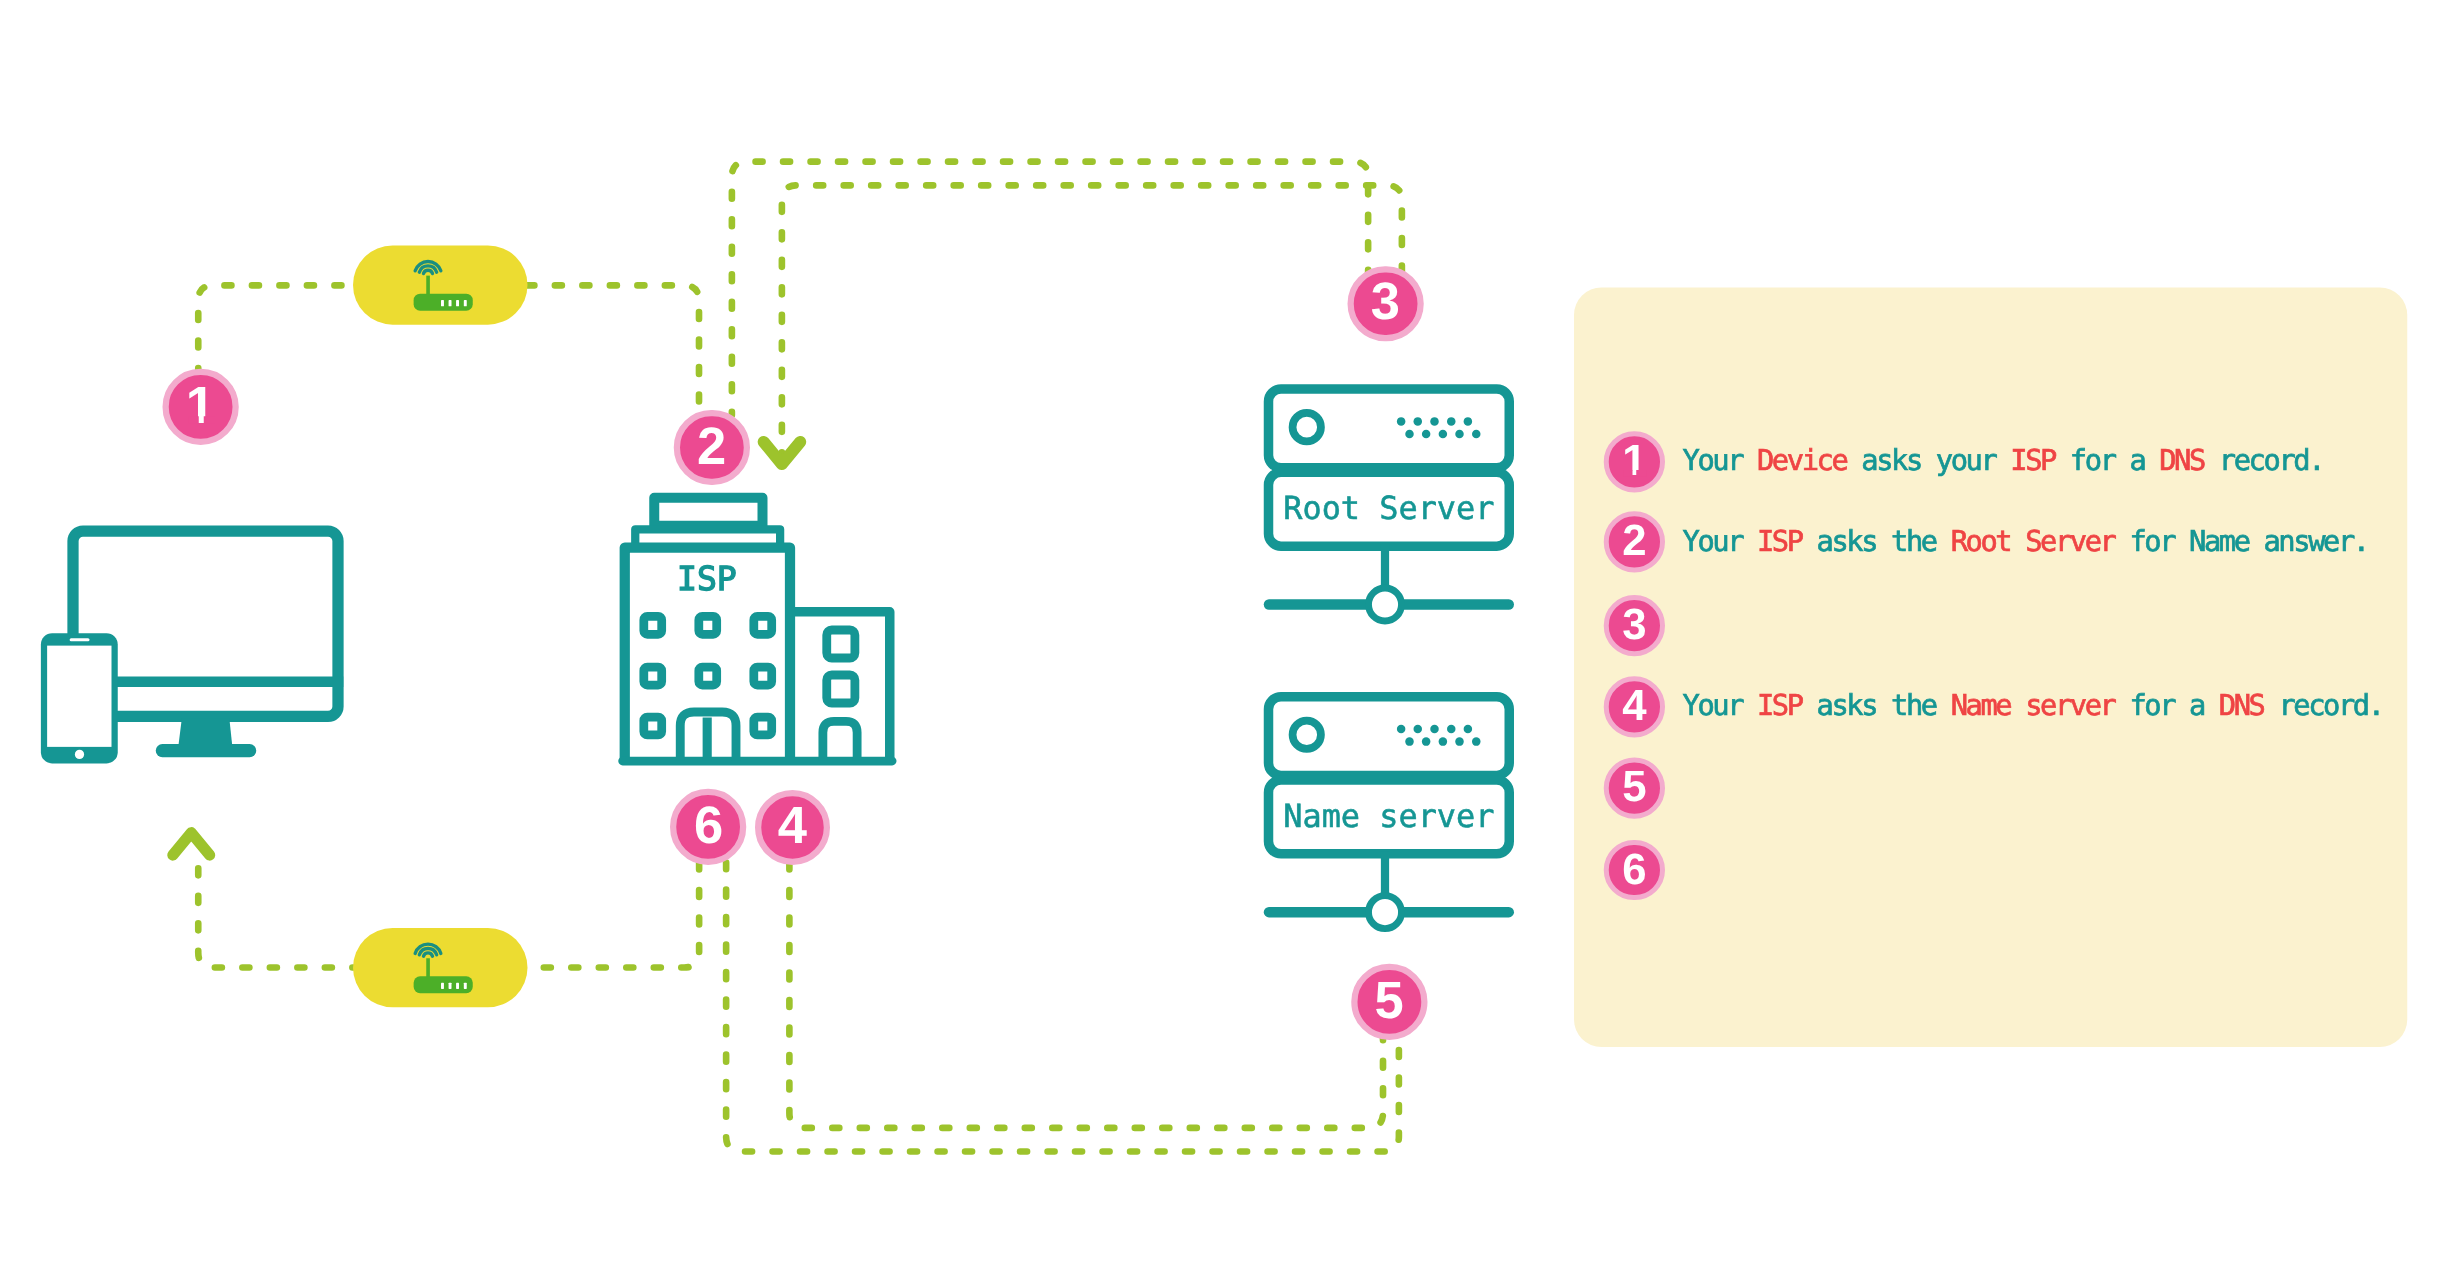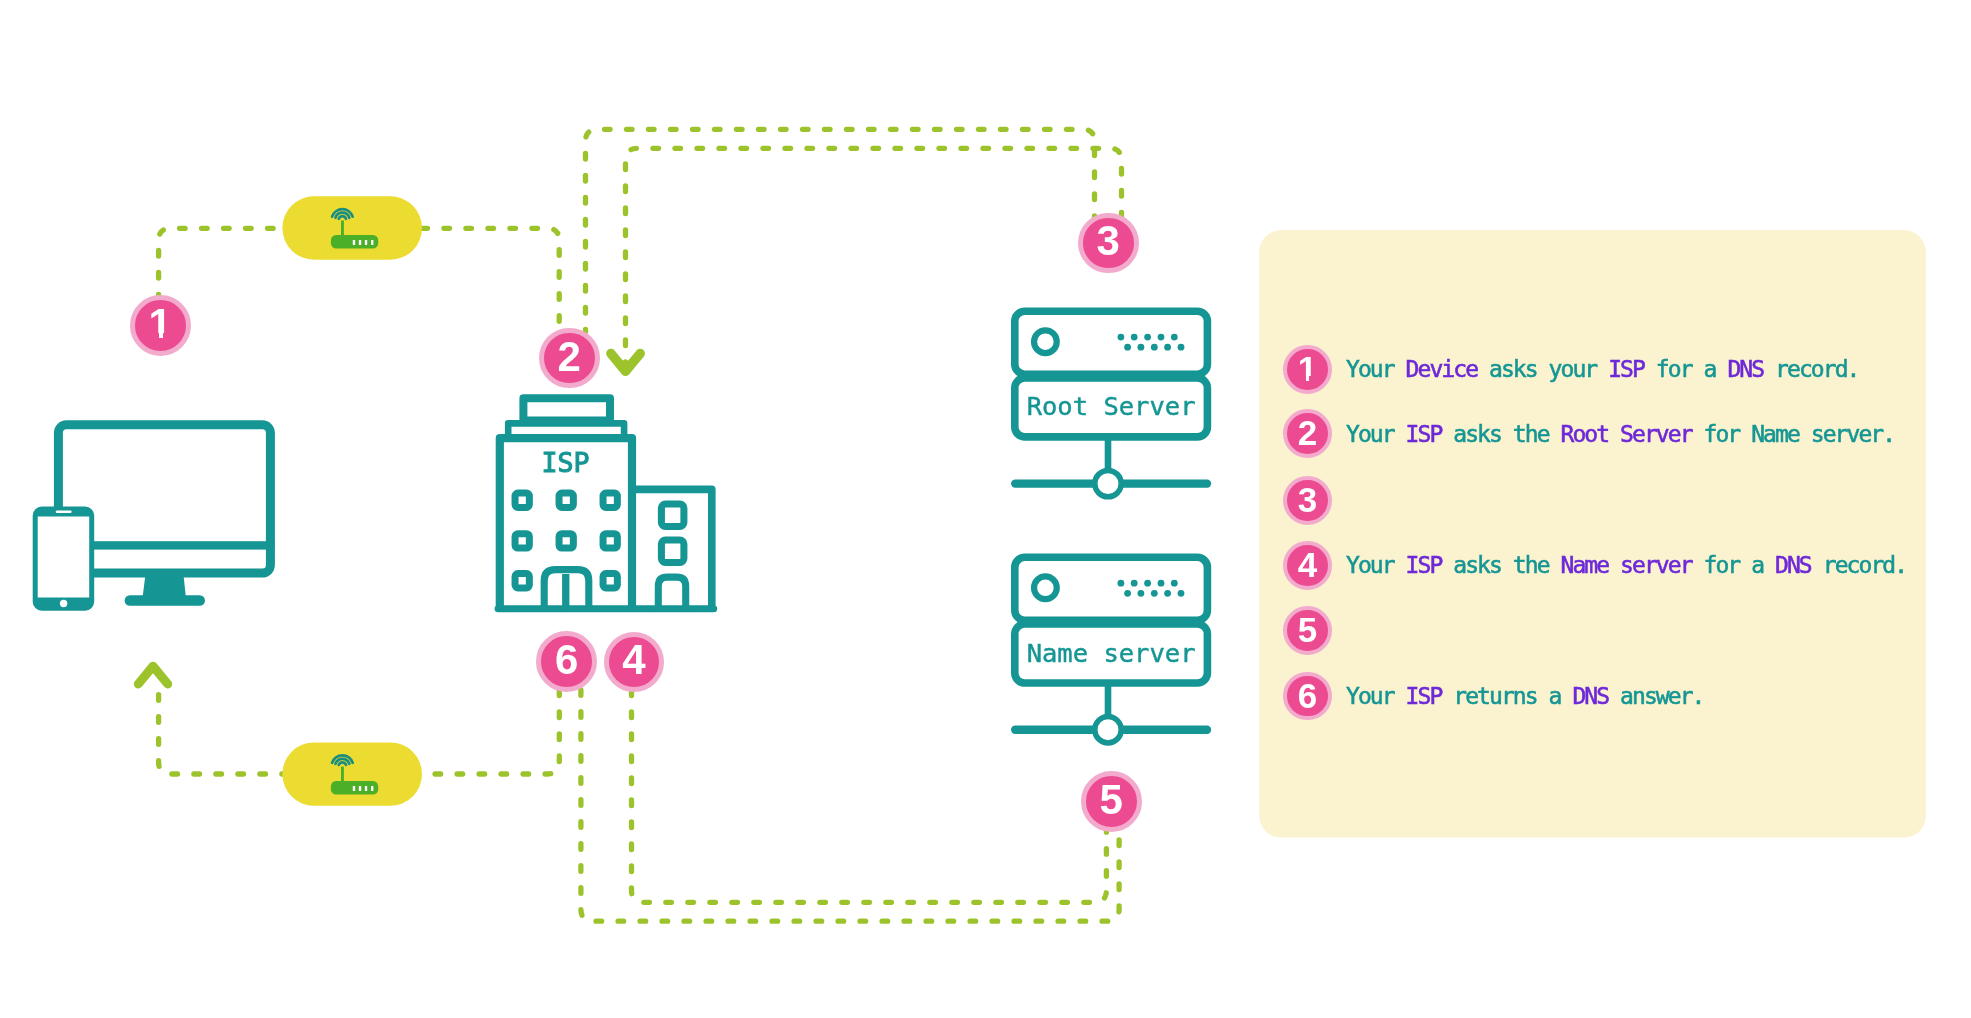--- a/index.html
+++ b/index.html
@@ -26,21 +26,21 @@
   .legend-marker.is-one .one-mask-r{left:22.2px;}
 
   #legend{position:absolute;left:1259.2px;top:230px;width:666.6px;height:607.6px;}
   .legend-row{position:absolute;left:24px;display:flex;align-items:center;}
   .legend-marker{position:relative;left:0;top:0;width:48.8px;height:48.8px;
                  border-width:4.25px;flex:0 0 48.8px;}
   .legend-marker .marker-num{font-size:35px;top:-1px;}
   .legend-text{margin-left:14px;font-family:"DejaVu Sans Mono","Liberation Mono",monospace;
                font-size:23px;letter-spacing:-1.93px;white-space:pre;color:#159694;
                -webkit-text-stroke:0.55px currentColor;}
-  .legend-text .pink{color:#6d28d9;}
+  .legend-text .pink{color:#ef4444;}
 </style>
 </head>
 <body>
 
 <div id="stage">
 
   <svg id="diagram" viewBox="0 0 1971 1018">
     <g>
       <path d="M158.6 300 L158.6 240.3 Q158.6 228.3 170.6 228.3 L282.5 228.3" fill="none" stroke="#9dc32c" stroke-width="5.3" stroke-linecap="round" stroke-dasharray="5.6 16.4" stroke-dashoffset="0"></path>
       <path d="M421.9 228.3 L547.2 228.3 Q559.2 228.3 559.2 240.3 L559.2 332" fill="none" stroke="#9dc32c" stroke-width="5.3" stroke-linecap="round" stroke-dasharray="5.6 16.4" stroke-dashoffset="0"></path>
@@ -178,21 +178,21 @@
         <span class="marker-num">1</span>
       <span class="one-mask-l"></span>
           <span class="one-mask-r"></span>
         </div>
       <div class="legend-text"><span class="teal">Your </span><span class="pink">Device</span><span class="teal"> asks your </span><span class="pink">ISP</span><span class="teal"> for a </span><span class="pink">DNS</span><span class="teal"> record.</span></div>
     </div>
     <div class="legend-row" style="top: 179.4px;">
       <div class="marker legend-marker">
         <span class="marker-num">2</span>
       </div>
-      <div class="legend-text"><span class="teal">Your </span><span class="pink">ISP</span><span class="teal"> asks the </span><span class="pink">Root Server</span><span class="teal"> for Name server.</span></div>
+      <div class="legend-text"><span class="teal">Your </span><span class="pink">ISP</span><span class="teal"> asks the </span><span class="pink">Root Server</span><span class="teal"> for Name answer.</span></div>
     </div>
     <div class="legend-row" style="top: 245.9px;">
       <div class="marker legend-marker">
         <span class="marker-num">3</span>
       </div>
     </div>
     <div class="legend-row" style="top: 310.8px;">
       <div class="marker legend-marker">
         <span class="marker-num">4</span>
       </div>
@@ -200,17 +200,16 @@
     </div>
     <div class="legend-row" style="top: 376px;">
       <div class="marker legend-marker">
         <span class="marker-num">5</span>
       </div>
     </div>
     <div class="legend-row" style="top: 441.7px;">
       <div class="marker legend-marker">
         <span class="marker-num">6</span>
       </div>
-      <div class="legend-text"><span class="teal">Your </span><span class="pink">ISP</span><span class="teal"> returns a </span><span class="pink">DNS</span><span class="teal"> answer.</span></div>
     </div>
   </div>
 
 </div>
 
 </body></html>

